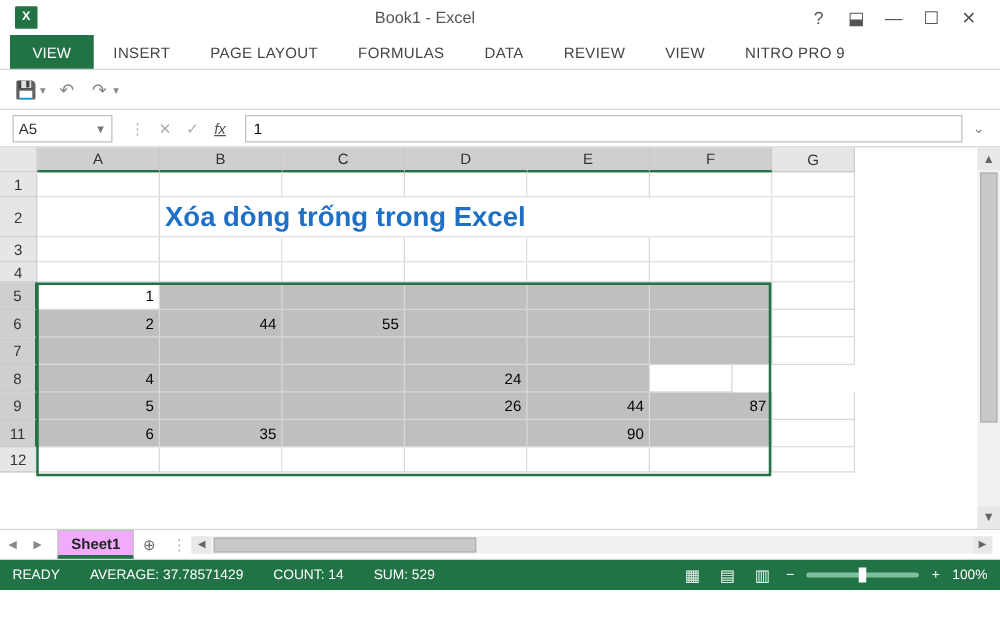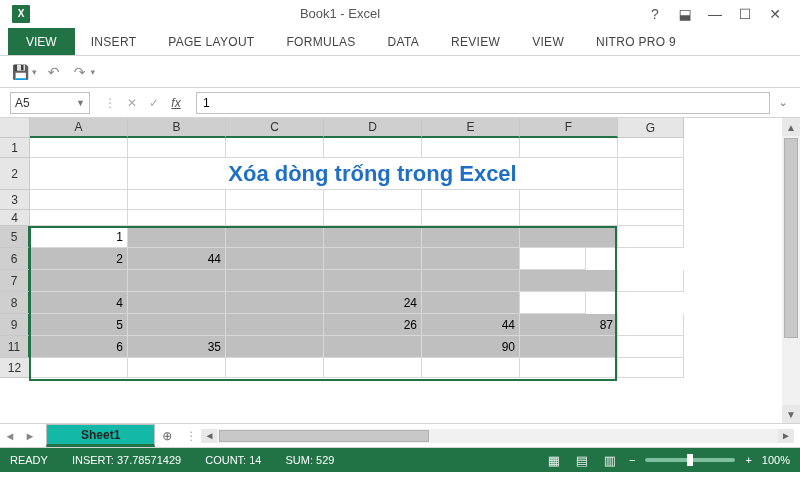--- a/index.html
+++ b/index.html
@@ -40,21 +40,21 @@
   .rowh.sel{ background:#cfcfcf; border-right:2px solid #217346;}
   .cell{ border-right:1px solid #d8d8d8; border-bottom:1px solid #d8d8d8; display:flex; align-items:center; font-size:12px; padding:0 4px; color:#000; background:#fff;}
   .cell.sel{ background:#bfbfbf;}
   .cell.active{ background:#fff !important;}
   .cell.num{ justify-content:flex-end;}
   .big-title{ font-size:22px; font-weight:bold; color:#1f6fc5; font-family:"Segoe UI",sans-serif;}
   .selection-border{ position:absolute; border:2px solid #217346; pointer-events:none;}
   .sheet-tabs{ height:24px; display:flex; align-items:stretch; background:#fff; border-bottom:1px solid #d4d4d4;}
   .sheet-nav{ display:flex;}
   .sheet-nav span{ width:20px; display:flex; align-items:center; justify-content:center; color:#888; font-size:11px;}
-  .sheet-tab{ padding:0 34px; display:flex; align-items:center; border:1px solid #c0c0c0; border-bottom:3px solid #217346; background:#14b8a6; font-weight:bold; color:#222; font-size:12px; margin-left:6px;}
+  .sheet-tab{ padding:0 10px; display:flex; align-items:center; border:1px solid #c0c0c0; border-bottom:3px solid #217346; background:#f0abfc; font-weight:bold; color:#222; font-size:12px; margin-left:6px;}
   .add-sheet{ width:24px; display:flex; align-items:center; justify-content:center; color:#666;}
   .hscroll{ flex:1; display:flex; align-items:center; padding:0 6px; gap:4px;}
   .hscroll .split{color:#aaa;}
   .hbar{ flex:1; height:14px; position:relative; display:flex;}
   .harr{width:16px;height:14px;display:flex;align-items:center;justify-content:center;font-size:10px;color:#666;background:#e8e8e8;}
   .htrack{flex:1;background:#f1f1f1;position:relative;}
   .hthumb{position:absolute;left:2px;top:1px;bottom:1px;width:210px;background:#c8c8c8;border:1px solid #b0b0b0;}
   .statusbar{ height:24px; background:#217346; color:#fff; display:flex; align-items:center; font-size:11px; padding:0 10px;}
   .statusbar .seg{ margin-right:24px;}
   .sb-right{ margin-left:auto; display:flex; align-items:center; gap:10px;}
@@ -134,21 +134,21 @@
           <div class="cell colB"></div>
           <div class="cell colC"></div>
           <div class="cell colD"></div>
           <div class="cell colE"></div>
           <div class="cell colF"></div>
           <div class="cell colG"></div>
         </div>
       <div class="row r2">
           <div class="rowh">2</div>
           <div class="cell colA"></div>
-          <div class="cell" style="width:490px;justify-content:center;">
+          <div class="cell" style="width:490px;justify-content:flex-start;">
             <span class="big-title">Xóa dòng trống trong Excel</span>
           </div>
           <div class="cell colG"></div>
         </div>
       <div class="row r3">
           <div class="rowh">3</div>
           <div class="cell colA"></div>
           <div class="cell colB"></div>
           <div class="cell colC"></div>
           <div class="cell colD"></div>
@@ -173,20 +173,21 @@
           <div class="cell sel colC"></div>
           <div class="cell sel colD"></div>
           <div class="cell sel colE"></div>
           <div class="cell sel colF"></div>
           <div class="cell colG"></div>
         </div>
       <div class="row r6">
           <div class="rowh sel">6</div>
           <div class="cell sel num colA">2</div>
           <div class="cell sel num colB">44</div>
+          <div class="cell sel num colC">55</div>
           <div class="cell sel colD"></div>
           <div class="cell sel colE"></div>
           <div class="cell sel colF"></div>
           <div class="cell colG"></div>
         </div>
       <div class="row r7">
           <div class="rowh sel">7</div>
           <div class="cell sel colA"></div>
           <div class="cell sel colB"></div>
           <div class="cell sel colC"></div>
@@ -260,21 +261,21 @@
       <div class="htrack">
           <div class="hthumb"></div>
         </div>
       <div class="harr">►</div>
     </div>
   </div>
 </div>
 
 <div class="statusbar">
   <span class="seg">READY</span>
-  <span class="seg"><span>INSERT:</span> <span>37.78571429</span></span>
+  <span class="seg"><span>AVERAGE:</span> <span>37.78571429</span></span>
   <span class="seg"><span>COUNT:</span> <span>14</span></span>
   <span class="seg"><span>SUM:</span> <span>529</span></span>
   <div class="sb-right">
     <span class="view-ic">▦</span>
     <span class="view-ic">▤</span>
     <span class="view-ic">▥</span>
     <span>−</span>
     <div class="slider">
         <div class="thumb"></div>
       </div>

